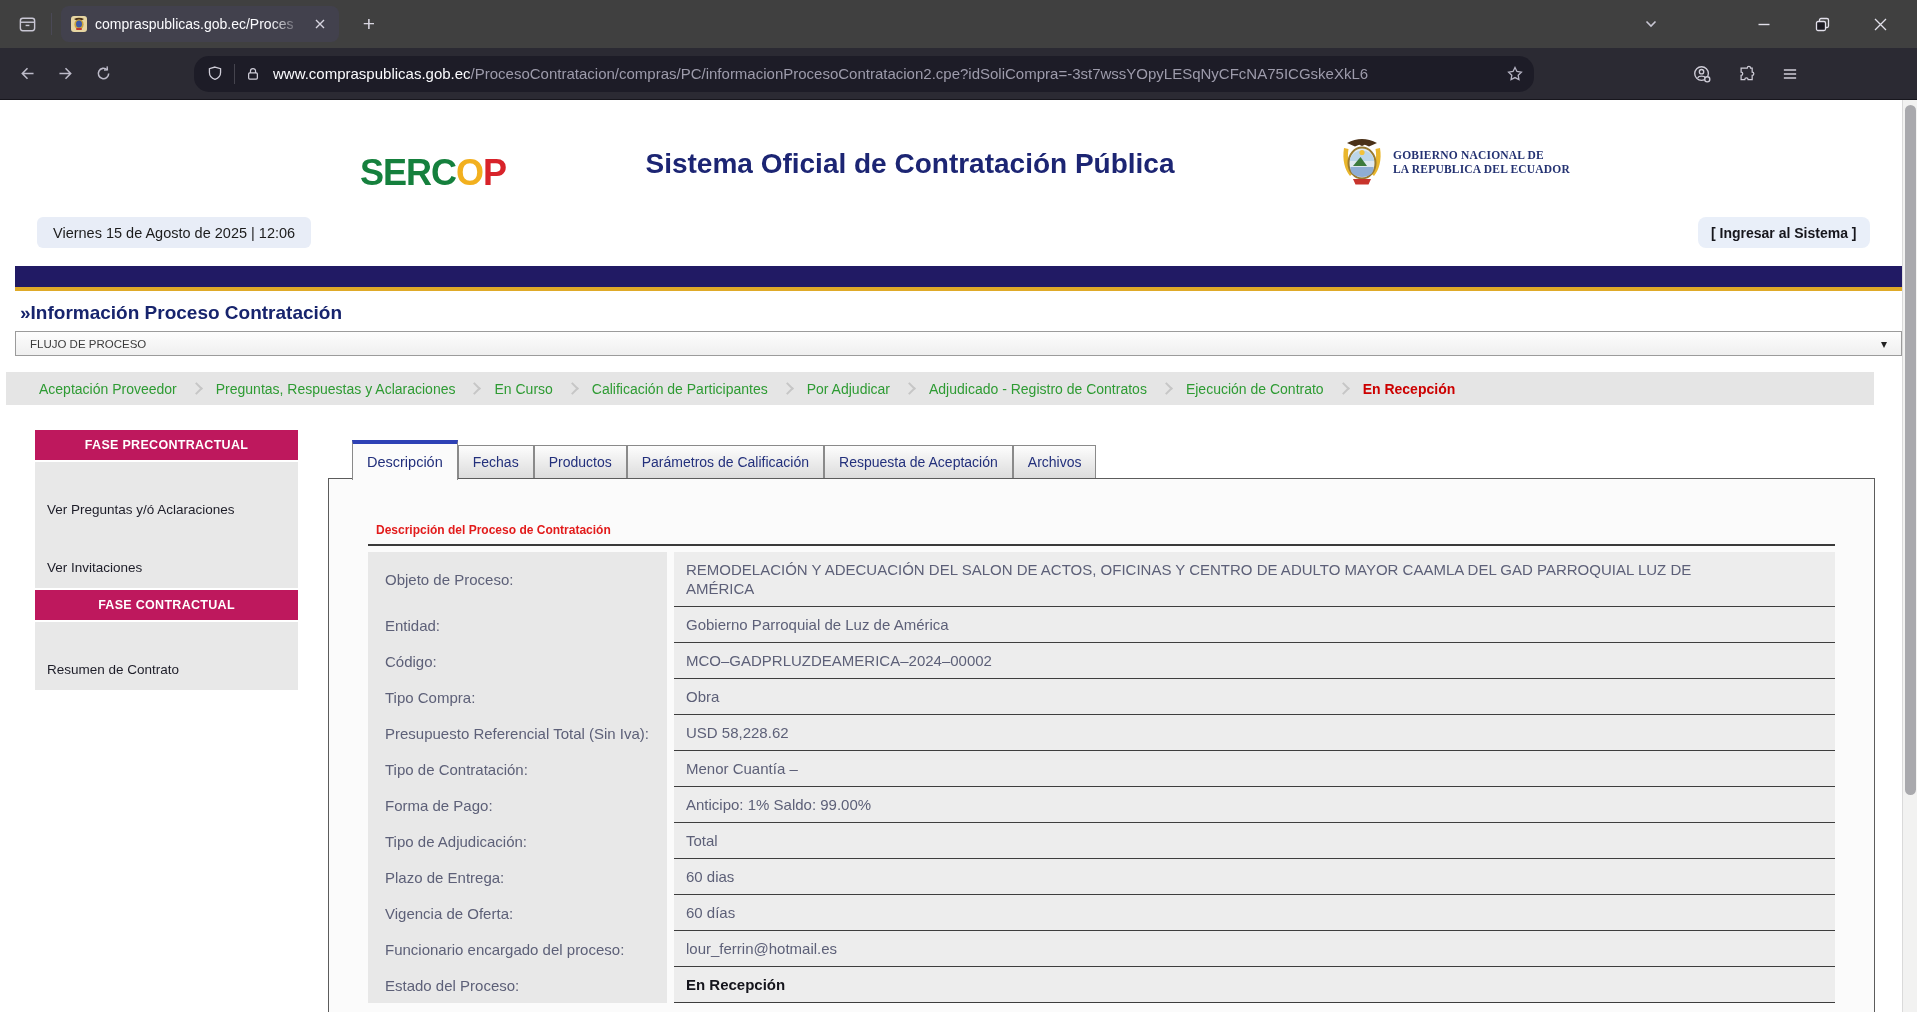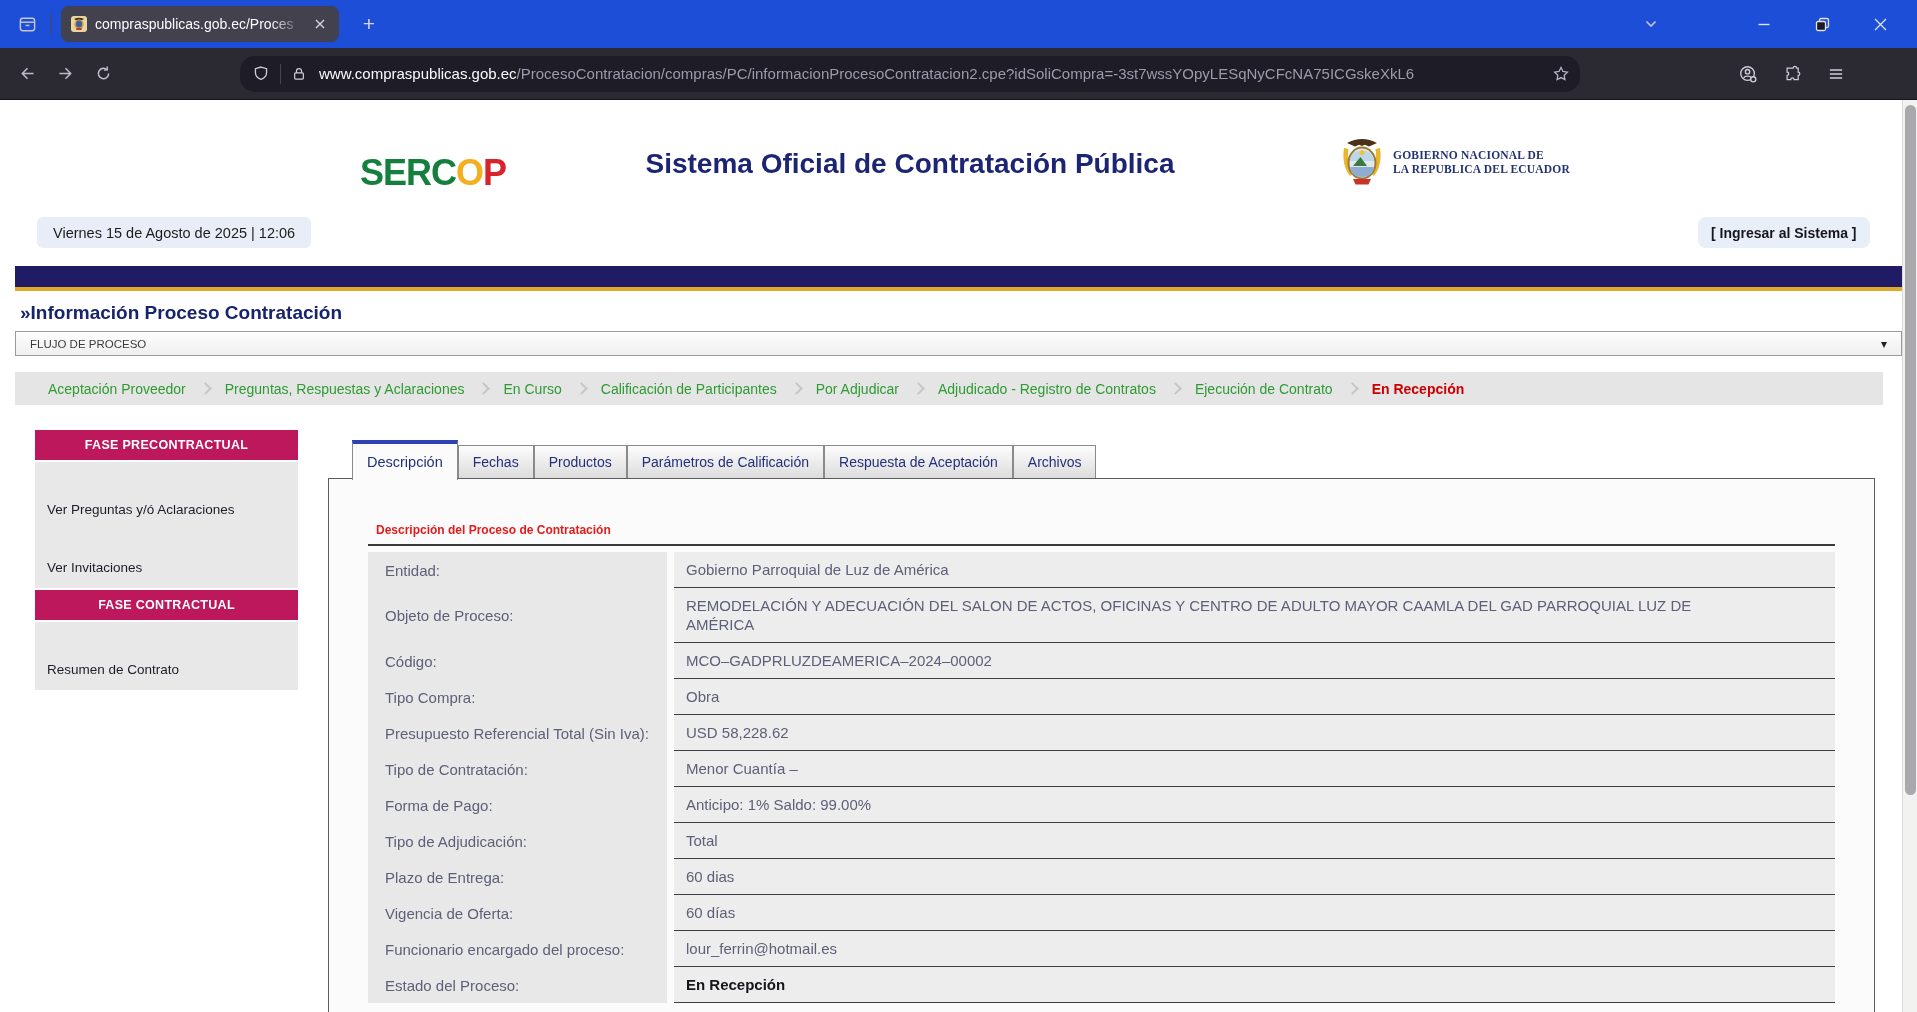--- a/index.html
+++ b/index.html
@@ -1,37 +1,37 @@
 <!DOCTYPE html>
 <html><head>
 <meta charset="utf-8">
 <style>
   * { margin:0; padding:0; box-sizing:border-box; }
   html,body { width:1917px; height:1012px; overflow:hidden; }
   body { font-family:"Liberation Sans","DejaVu Sans",sans-serif; background:#fff; position:relative; }
 
   
   .chrome { position:absolute; top:0; left:0; width:1917px; height:100px; z-index:50; }
-  .tabbar { height:48px; background:#1d4ed8; display:flex; align-items:center; padding:0 8px 0 10px; }
+  .tabbar { height:48px; background:#404040; display:flex; align-items:center; padding:0 8px 0 10px; }
   .icon-btn { display:flex; align-items:center; justify-content:center; border-radius:4px; flex:0 0 auto; }
   .icon-btn svg { display:block; }
   .fxview { width:34px; height:34px; }
   .tb-divider { width:1px; height:22px; background:#4a4956; margin:0 9px 0 7px; }
   .btab { width:278px; height:36px; background:#42414d; border-radius:8px; display:flex; align-items:center; padding:0 8px 0 10px; color:#fbfbfe; font-size:14px; }
   .btab-title { flex:1; white-space:nowrap; overflow:hidden; position:relative; margin:0 4px 0 8px; }
   .btab-title::after { content:""; position:absolute; right:0; top:0; bottom:0; width:34px; background:linear-gradient(90deg, rgba(66,65,77,0), #42414d 90%); }
   .btab-close { width:22px; height:22px; border-radius:4px; }
   .newtab { width:32px; height:32px; margin-left:14px; color:#d7d5e0; font-size:21px; font-weight:400; }
   .tab-spacer { flex:1; }
   .alltabs { width:36px; height:34px; margin-right:66px; }
   .winbtn { width:46px; height:34px; margin:0 6px; border-radius:0; }
   
   .toolbar { height:52px; background:#2b2a33; display:flex; align-items:center; padding:0 14px 0 10px; border-bottom:1px solid #17161d; }
   .nav-btn { width:34px; height:34px; margin-right:4px; }
-  .urlbar { margin-left:116px; width:1340px; height:36px; background:#1d1c27; border-radius:15px; display:flex; align-items:center; padding:0 10px 0 12px; }
+  .urlbar { margin-left:70px; width:1340px; height:36px; background:#1d1c27; border-radius:15px; display:flex; align-items:center; padding:0 10px 0 12px; }
   .url-sep { width:1px; height:20px; background:#45444e; margin:0 10px; }
   .url-text { flex:1; font-size:15px; color:#9d9bab; white-space:nowrap; overflow:hidden; position:relative; }
   .url-text b { color:#fbfbfe; font-weight:400; }
   .url-text::after { content:""; position:absolute; right:0; top:0; bottom:0; width:60px; background:linear-gradient(90deg, rgba(29,28,39,0), #1d1c27 85%); }
   .right-icons { margin-left:150px; display:flex; align-items:center; gap:8px; }
   .ri-btn { width:36px; height:34px; }
 
   
   .page { position:absolute; top:100px; left:0; width:1902px; height:912px; background:#fff; overflow:hidden; }
   .v-scrollbar { position:absolute; top:100px; right:0; width:15px; height:912px; background:#f2f2f1; border-left:1px solid #dadada; z-index:60; }
@@ -46,21 +46,21 @@
   .gov-text { font-family:"Liberation Serif","DejaVu Serif",serif; font-size:11.5px; font-weight:bold; color:#243272; line-height:14px; letter-spacing:0.2px; }
 
   .date-pill { position:absolute; left:37px; top:117px; height:31px; background:#e8edf7; border-radius:6px; display:flex; align-items:center; padding:0 16px; font-size:14.5px; color:#1c1c1c; }
   .login-pill { position:absolute; left:1698px; top:117px; height:31px; background:#e9eff9; border-radius:8px; display:flex; align-items:center; padding:0 13px; font-size:14px; font-weight:bold; color:#16161c; cursor:pointer; }
 
   .navy-bar { position:absolute; left:15px; top:166px; width:1887px; height:25px; background:#211a64; border-bottom:4px solid #dfaa28; }
   .section-title { position:absolute; left:20px; top:202px; font-size:19px; font-weight:bold; color:#17246d; }
   .flow-select { position:absolute; left:15px; top:231px; width:1887px; height:25px; border:1px solid #9b9b9b; background:linear-gradient(#fdfdfd,#efefef); display:flex; align-items:center; padding:0 14px; font-size:11.5px; color:#3c3c3c; cursor:pointer; }
   .flow-caret { margin-left:auto; font-size:12px; color:#222; }
 
-  .crumb-bar { position:absolute; left:15px; top:272px; width:1868px; height:33px; background:#e5e5e5; display:flex; align-items:center; padding-left:33px; gap:15px; }
+  .crumb-bar { position:absolute; left:6px; top:272px; width:1868px; height:33px; background:#e5e5e5; display:flex; align-items:center; padding-left:33px; gap:15px; }
   .crumb { font-size:14px; color:#2e9b33; white-space:nowrap; cursor:pointer; }
   .crumb.current { color:#cc0000; font-weight:bold; }
   .crumb-sep { width:9px; height:9px; border-top:2px solid #c6c6c6; border-right:2px solid #c6c6c6; transform:rotate(45deg); flex:0 0 auto; }
 
   
   .sidebar { position:absolute; left:35px; top:330px; width:263px; }
   .side-header { background:#be185d; color:#fff; font-size:12.5px; font-weight:bold; text-align:center; height:30px; line-height:30px; letter-spacing:0.3px; margin-bottom:2px; }
   .side-block { background:#e8e8e8; padding:5px 0; margin-bottom:2px; }
   .side-item { padding:8px 10px 8px 12px; font-size:13.5px; color:#1d1d28; cursor:pointer;margin-top:27px; }
 
@@ -272,31 +272,31 @@
       <div class="ctab">Parámetros de Calificación</div>
       <div class="ctab">Respuesta de Aceptación</div>
       <div class="ctab">Archivos</div>
     </div>
 
   <div class="panel">
     <div class="table-wrap">
       <div class="desc-heading">Descripción del Proceso de Contratación</div>
       <div class="dtable">
           <div class="trow">
+            <div class="tlabel">Objeto de Proceso:</div>
+            <div class="tgap"></div>
+            <div class="tval">
+              <span class="tval-text">REMODELACIÓN Y ADECUACIÓN DEL SALON DE ACTOS, OFICINAS Y CENTRO DE ADULTO MAYOR CAAMLA DEL GAD PARROQUIAL LUZ DE AMÉRICA</span>
+            </div>
+          </div>
+          <div class="trow">
             <div class="tlabel">Entidad:</div>
             <div class="tgap"></div>
             <div class="tval">
               <span class="tval-text">Gobierno Parroquial de Luz de América</span>
-            </div>
-          </div>
-          <div class="trow">
-            <div class="tlabel">Objeto de Proceso:</div>
-            <div class="tgap"></div>
-            <div class="tval">
-              <span class="tval-text">REMODELACIÓN Y ADECUACIÓN DEL SALON DE ACTOS, OFICINAS Y CENTRO DE ADULTO MAYOR CAAMLA DEL GAD PARROQUIAL LUZ DE AMÉRICA</span>
             </div>
           </div>
           <div class="trow">
             <div class="tlabel">Código:</div>
             <div class="tgap"></div>
             <div class="tval">
               <span class="tval-text">MCO–GADPRLUZDEAMERICA–2024–00002</span>
             </div>
           </div>
           <div class="trow">

